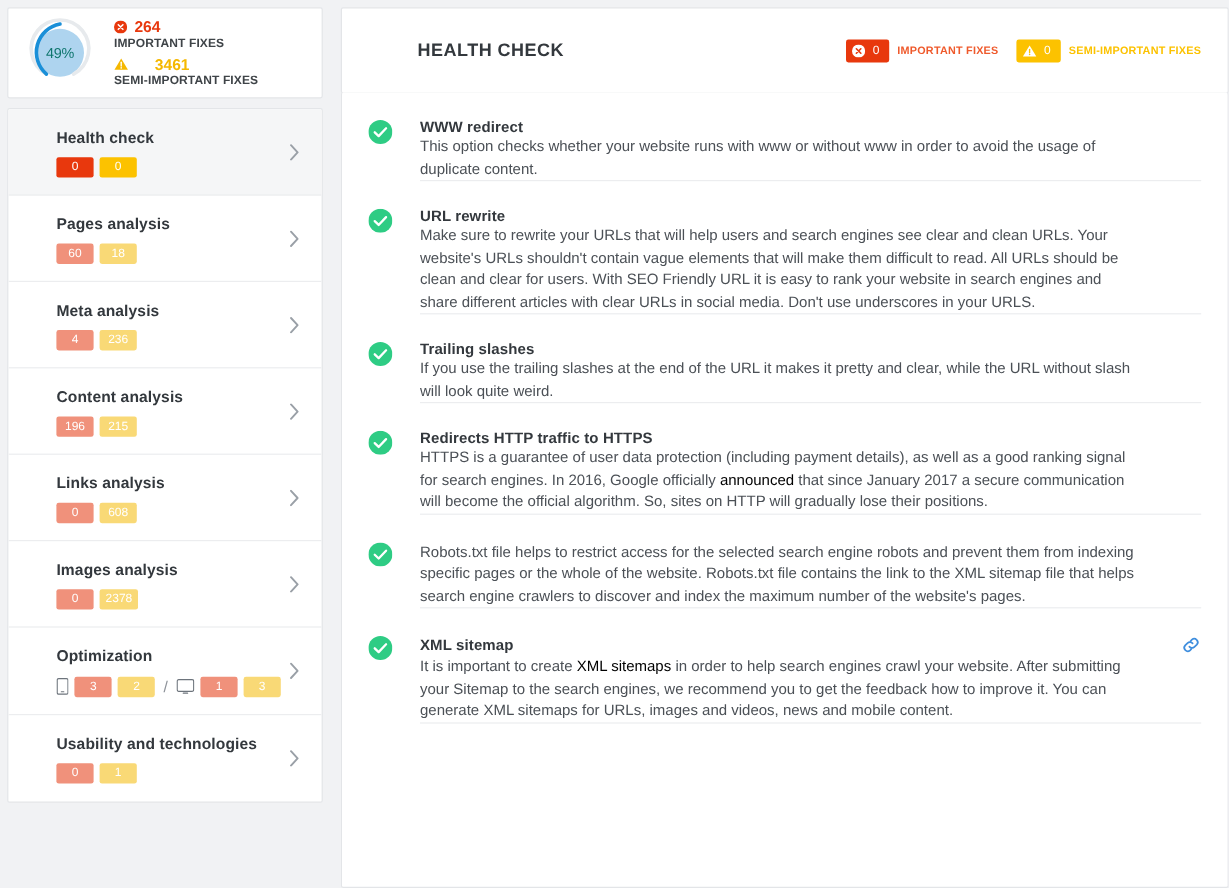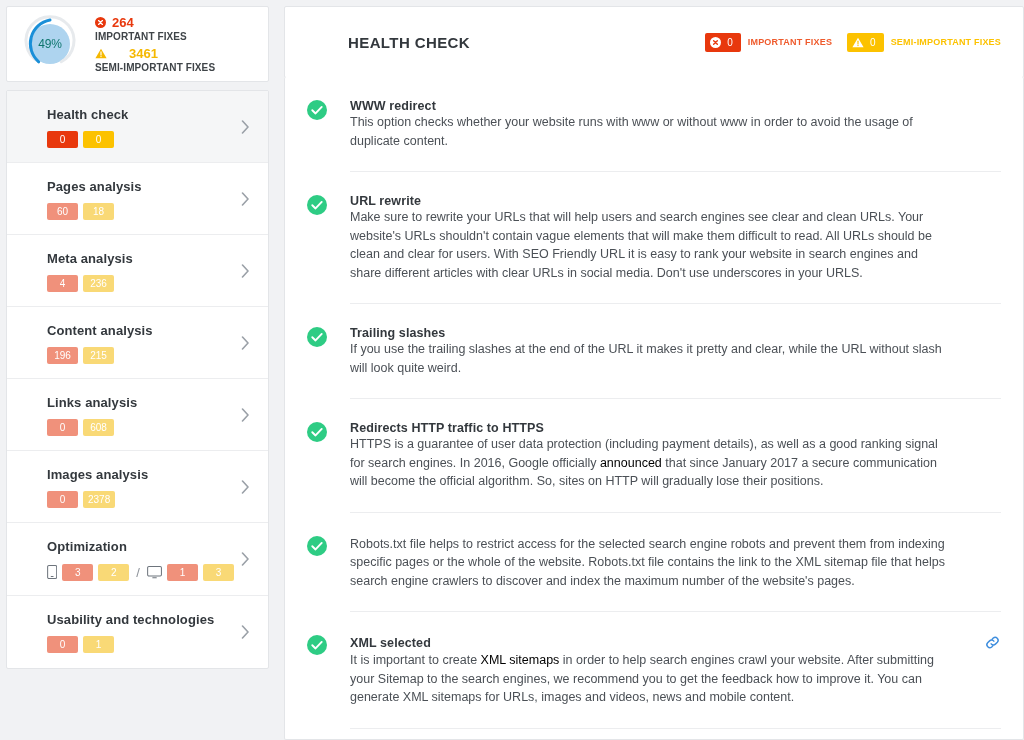--- a/index.html
+++ b/index.html
@@ -92,21 +92,21 @@
   .panel-body {
     background: #fff; border: 1px solid #e3e5e8; border-top: none;
     border-radius: 2px; flex: 1; overflow: hidden; position: relative;
     margin-top: -1px;
   }
   .check-list { padding: 0 0 0 0; }
   .check-item {
     display: flex; padding: 22px 22px 0 22px; position: relative;
   }
   .check-icon { flex: 0 0 20px; width: 20px; height: 20px; margin-top: 1px; }
-  .check-body { flex: 1; margin-left: 23px; padding-bottom: 21px; border-bottom: 1px solid #ecedef; min-width: 0; }
+  .check-body { flex: 1; margin-left: 23px; border-bottom: 1px solid #ecedef; min-width: 0; }
   .check-item:last-child .check-body { border-bottom: 1px solid #ecedef; }
   .check-title {
     font-size: 12.5px; font-weight: bold; color: #33383d; letter-spacing: .1px;
     display: flex; align-items: center;
   }
   .check-desc {
     font-size: 12.5px; color: #4b5056; line-height: 18.5px; 
     max-width: 600px;
   }
   .check-desc a { color: #000000; text-decoration: none; }
@@ -361,21 +361,21 @@
           </div>
         </div>
 
         <div class="check-item">
           <svg class="check-icon" viewBox="0 0 22 22">
             <circle cx="11" cy="11" r="11" fill="#2ecc84"></circle>
             <path d="M5.8 11.3 L9.4 14.8 L16.2 7.6" fill="none" stroke="#fff" stroke-width="2.1" stroke-linecap="round" stroke-linejoin="round"></path>
           </svg>
           <div class="check-body">
             <div class="check-title">
-              <span>XML selected</span>
+              <span>XML sitemap</span>
               <svg class="link-icon" viewBox="0 0 20 20">
                 <path d="M8.4 11.6 a3.4 3.4 0 0 0 5 0.3 l2.3 -2.3 a3.4 3.4 0 0 0 -4.8 -4.8 l-1.3 1.3" fill="none" stroke="currentColor" stroke-width="1.7" stroke-linecap="round"></path>
                 <path d="M11.6 8.4 a3.4 3.4 0 0 0 -5 -0.3 l-2.3 2.3 a3.4 3.4 0 0 0 4.8 4.8 l1.3 -1.3" fill="none" stroke="currentColor" stroke-width="1.7" stroke-linecap="round"></path>
               </svg>
             </div>
             <div class="check-desc">
               <span>It is important to create </span><a href="#">XML sitemaps</a><span> in order to help search engines crawl your website. After submitting your Sitemap to the search engines, we recommend you to get the feedback how to improve it. You can generate XML sitemaps for URLs, images and videos, news and mobile content.</span>
             </div>
           </div>
         </div>

